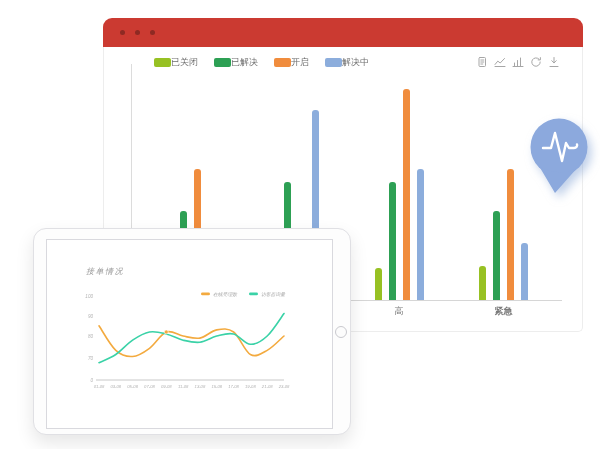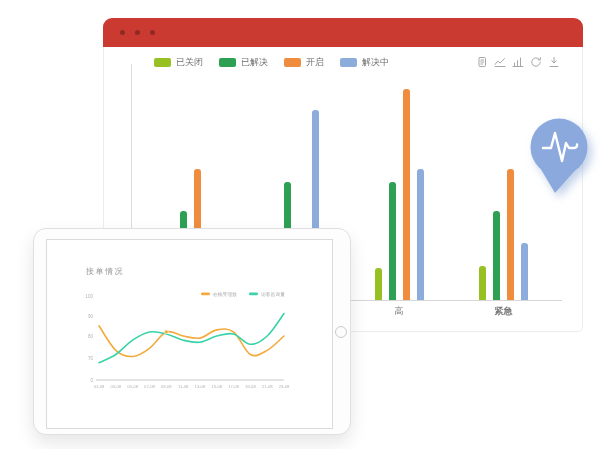--- a/index.html
+++ b/index.html
@@ -16,21 +16,21 @@
   }
   .tb-dot{width:5px;height:5px;border-radius:50%;background:#8e2a23;}
   .win-body{
     position:relative;height:285px;background:#fff;
     border:1px solid #ededed;border-top:none;border-radius:0 0 5px 5px;
     box-sizing:border-box;overflow:hidden;
   }
 
   
   .bar-legend{position:absolute;left:50px;top:9px;display:flex;gap:16px;align-items:center;}
-  .legend-item{display:flex;align-items:center;gap:5px;cursor:pointer;}
+  .legend-item{display:flex;align-items:center;cursor:pointer;}
   .legend-swatch{width:17px;height:9px;border-radius:2px;display:inline-block;}
   .legend-label{font-size:9px;color:#6e6e6e;}
 
   
   .toolbox{position:absolute;right:21px;top:8px;display:flex;gap:4px;align-items:center;}
   .tool{width:14px;height:14px;display:inline-flex;align-items:center;justify-content:center;cursor:pointer;}
   .tool svg{display:block;}
 
   
   .axis-y{position:absolute;left:27px;top:17px;width:1px;height:237px;background:#dcdcdc;}
@@ -44,21 +44,21 @@
   
   #map-pin{
     position:absolute;left:525px;top:114px;z-index:3;
     filter:drop-shadow(4px 5px 5px rgba(140,170,215,0.55));
   }
 
   
   #tablet{
     position:absolute;left:33px;top:228px;width:318px;height:207px;z-index:2;
     background:#fdfdfd;border:1px solid #e0e0e4;border-radius:13px;
-    box-sizing:border-box;box-shadow:0 8px 18px rgba(0,0,0,0.10);
+    box-sizing:border-box;box-shadow:0 8px 18px rgba(0,0,0,0.10);font-style:italic;
   }
   #tablet-screen{
     position:absolute;left:12px;top:10px;width:285px;height:188px;
     background:#ffffff;border:1px solid #d9d9de;box-sizing:content-box;
   }
   #home-button{
     position:absolute;left:301px;top:97px;width:12px;height:12px;border-radius:50%;
     border:1.5px solid #c9c9ce;background:#fcfcfc;box-sizing:border-box;cursor:pointer;
   }
   #tablet-chart{display:block;}

